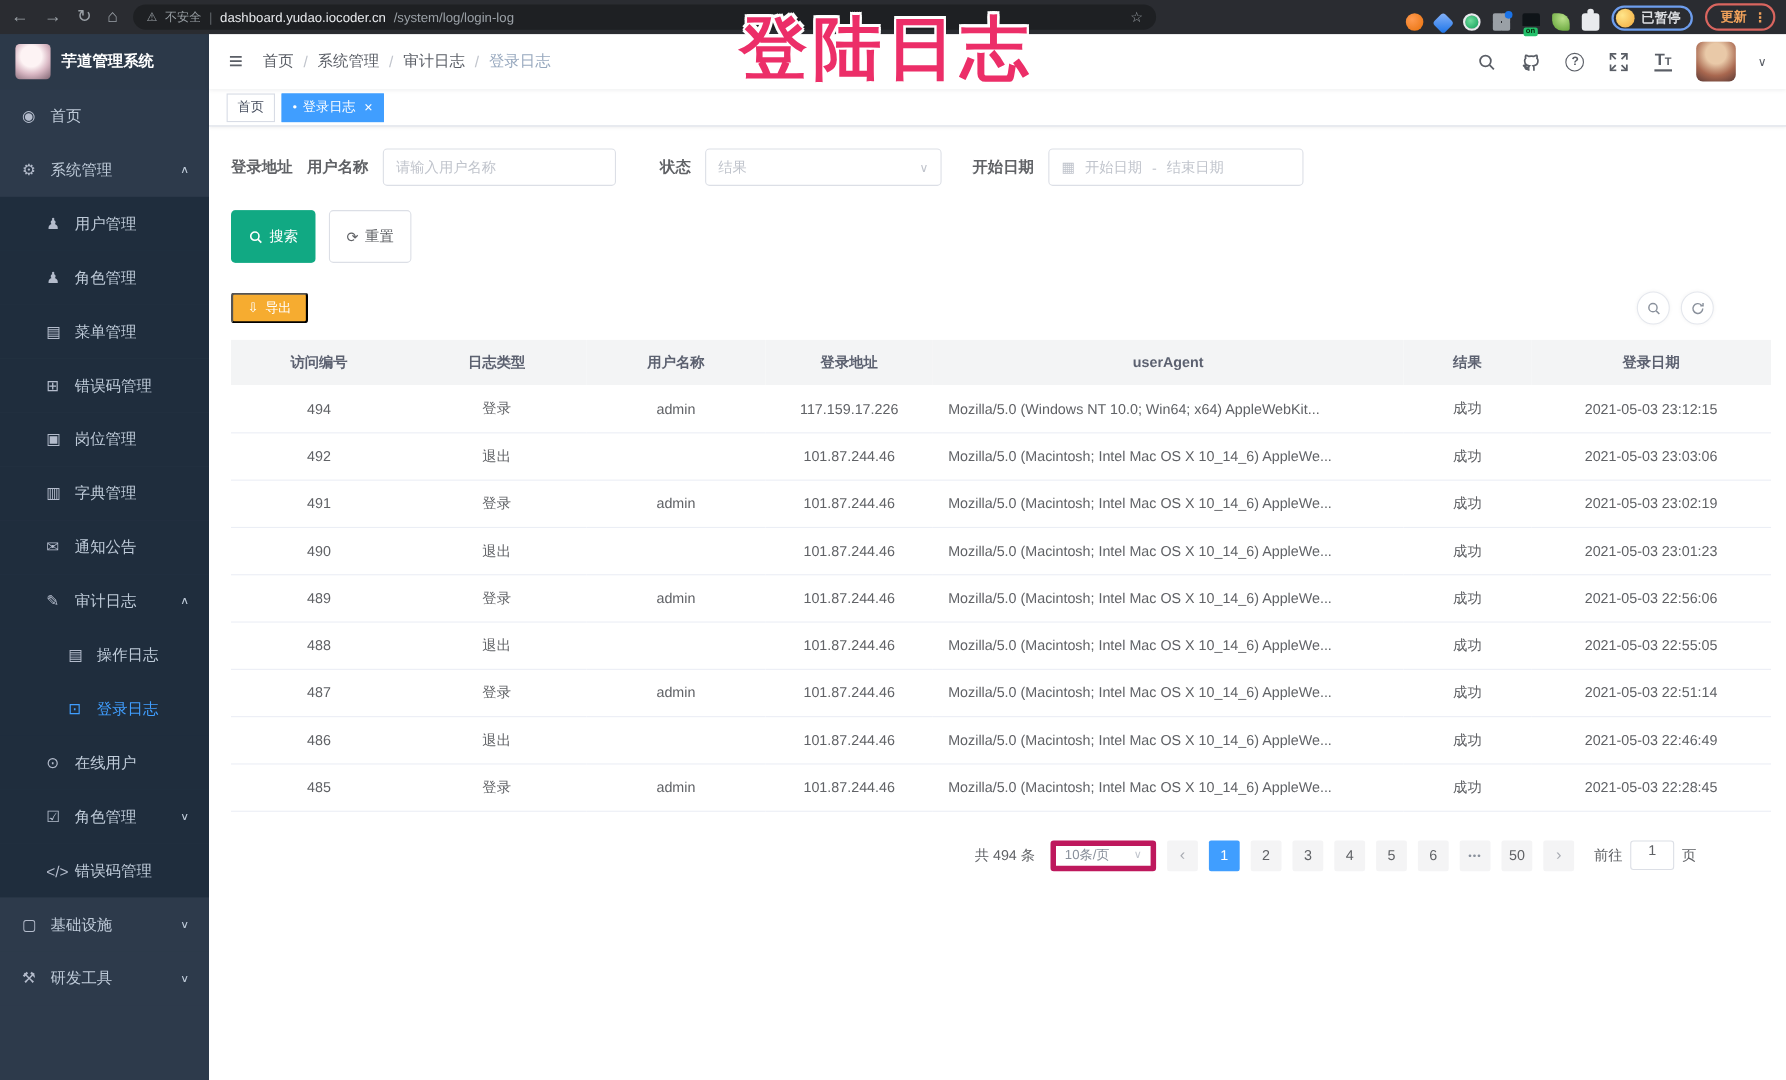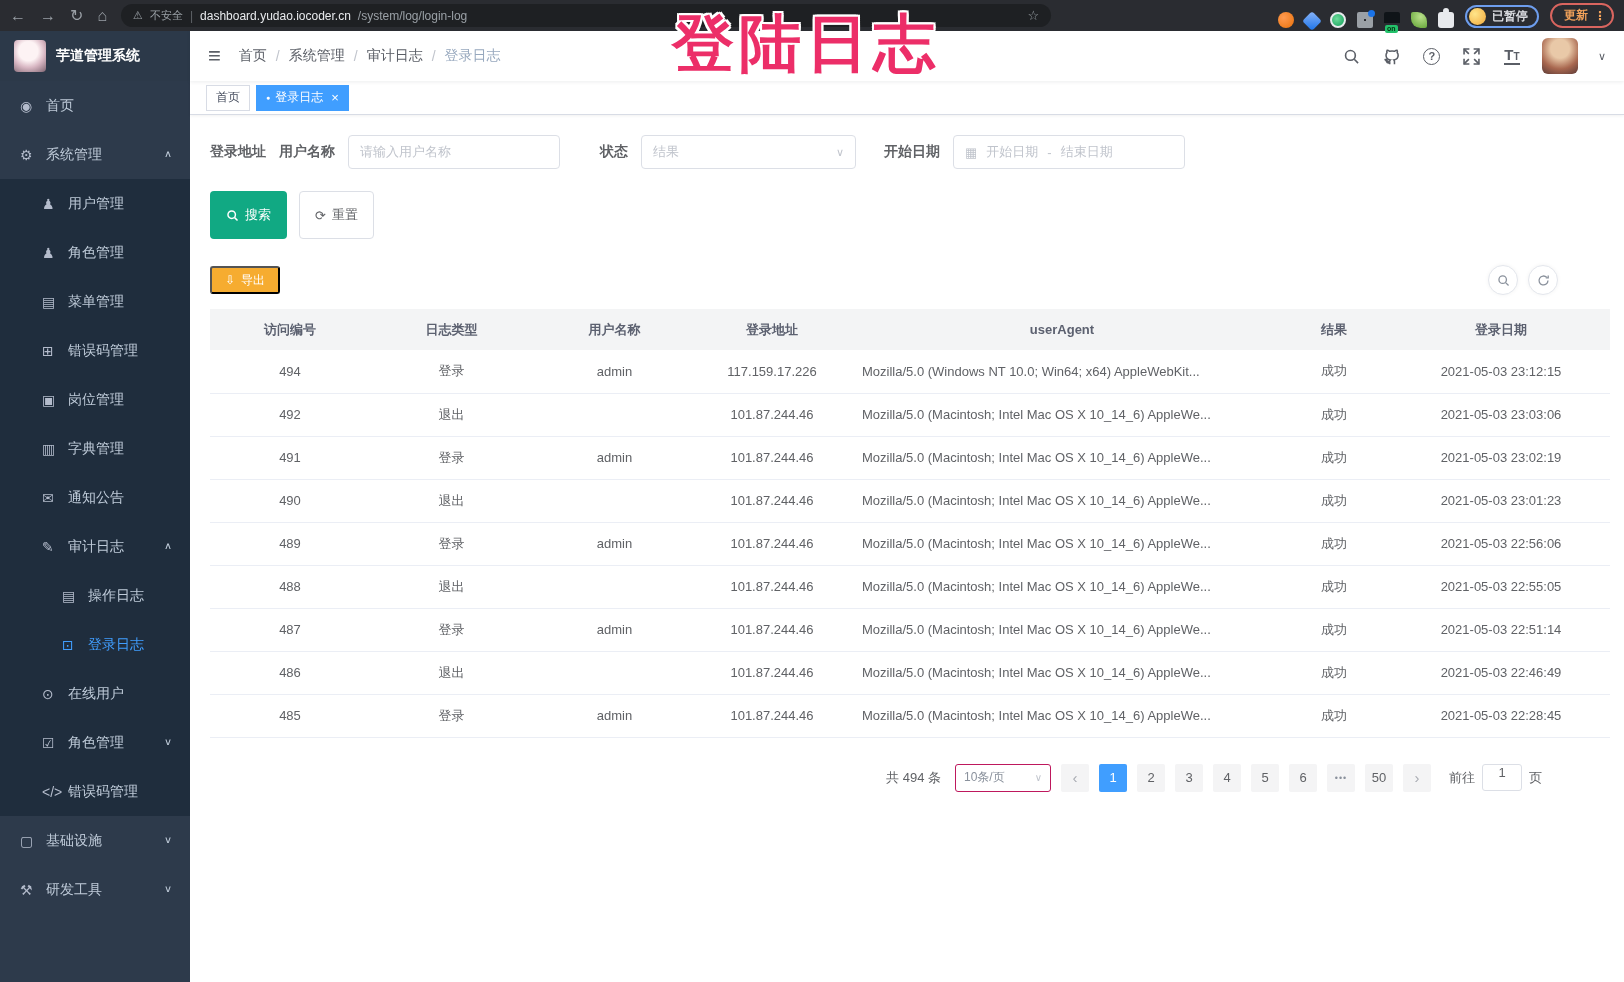--- a/index.html
+++ b/index.html
@@ -90,21 +90,21 @@
   .tool-circles{display:flex;gap:10px;margin-right:46px;}
   .circle-btn{width:30px;height:30px;border-radius:50%;border:1px solid #e4e7ed;background:#fff;display:flex;align-items:center;justify-content:center;cursor:pointer;box-shadow:0 0 4px rgba(0,0,0,.05);}
   
   table{width:100%;border-collapse:collapse;font-size:13px;color:#606266;table-layout:fixed;}
   th{height:41px;background:#f3f4f5;color:#5c6170;font-weight:bold;text-align:center;}
   td{height:43px;border-bottom:1px solid #ebeef5;text-align:center;overflow:hidden;white-space:nowrap;text-overflow:ellipsis;}
   td.ua,th.ua-h{text-align:left;padding-left:14px;}
   
   .pagination{display:flex;align-items:center;justify-content:flex-end;gap:10px;margin-top:26px;padding-right:62px;font-size:13px;color:#606266;}
   .pg-total{margin-right:4px;}
-  .pg-size{width:96px;height:28px;border:1px solid #be185d;border-radius:3px;display:flex;align-items:center;justify-content:space-between;padding:0 8px;font-size:12px;color:#8a919c;cursor:pointer;}
+  .pg-size{width:96px;height:28px;border:5px solid #be185d;border-radius:3px;display:flex;align-items:center;justify-content:space-between;padding:0 8px;font-size:12px;color:#8a919c;cursor:pointer;}
   .pg-size .sel-caret{font-size:10px;color:#c0c4cc;}
   .pg-btn{min-width:28px;height:28px;padding:0 4px;background:#f4f4f5;color:#606266;border-radius:2px;display:flex;align-items:center;justify-content:center;cursor:pointer;font-size:13px;}
   .pg-btn.active{background:#409eff;color:#fff;}
   .pg-btn.dots{font-size:9px;letter-spacing:1px;color:#8a919c;}
   .pg-arrow{color:#a8abb2;font-size:15px;}
   .pg-jump{display:flex;align-items:center;gap:7px;margin-left:8px;}
   .pg-jump-input{width:40px;height:27px;border:1px solid #dcdfe6;border-radius:3px;text-align:center;font-size:13px;color:#606266;}
   
   .overlay-text{position:fixed;left:672px;top:2px;font-size:62px;font-weight:700;letter-spacing:5px;color:#ec2e68;z-index:50;pointer-events:none;white-space:nowrap;
     text-shadow:-2px -2px 0 #fff,2px -2px 0 #fff,-2px 2px 0 #fff,2px 2px 0 #fff,0 -2px 0 #fff,0 2px 0 #fff,-2px 0 0 #fff,2px 0 0 #fff;}

